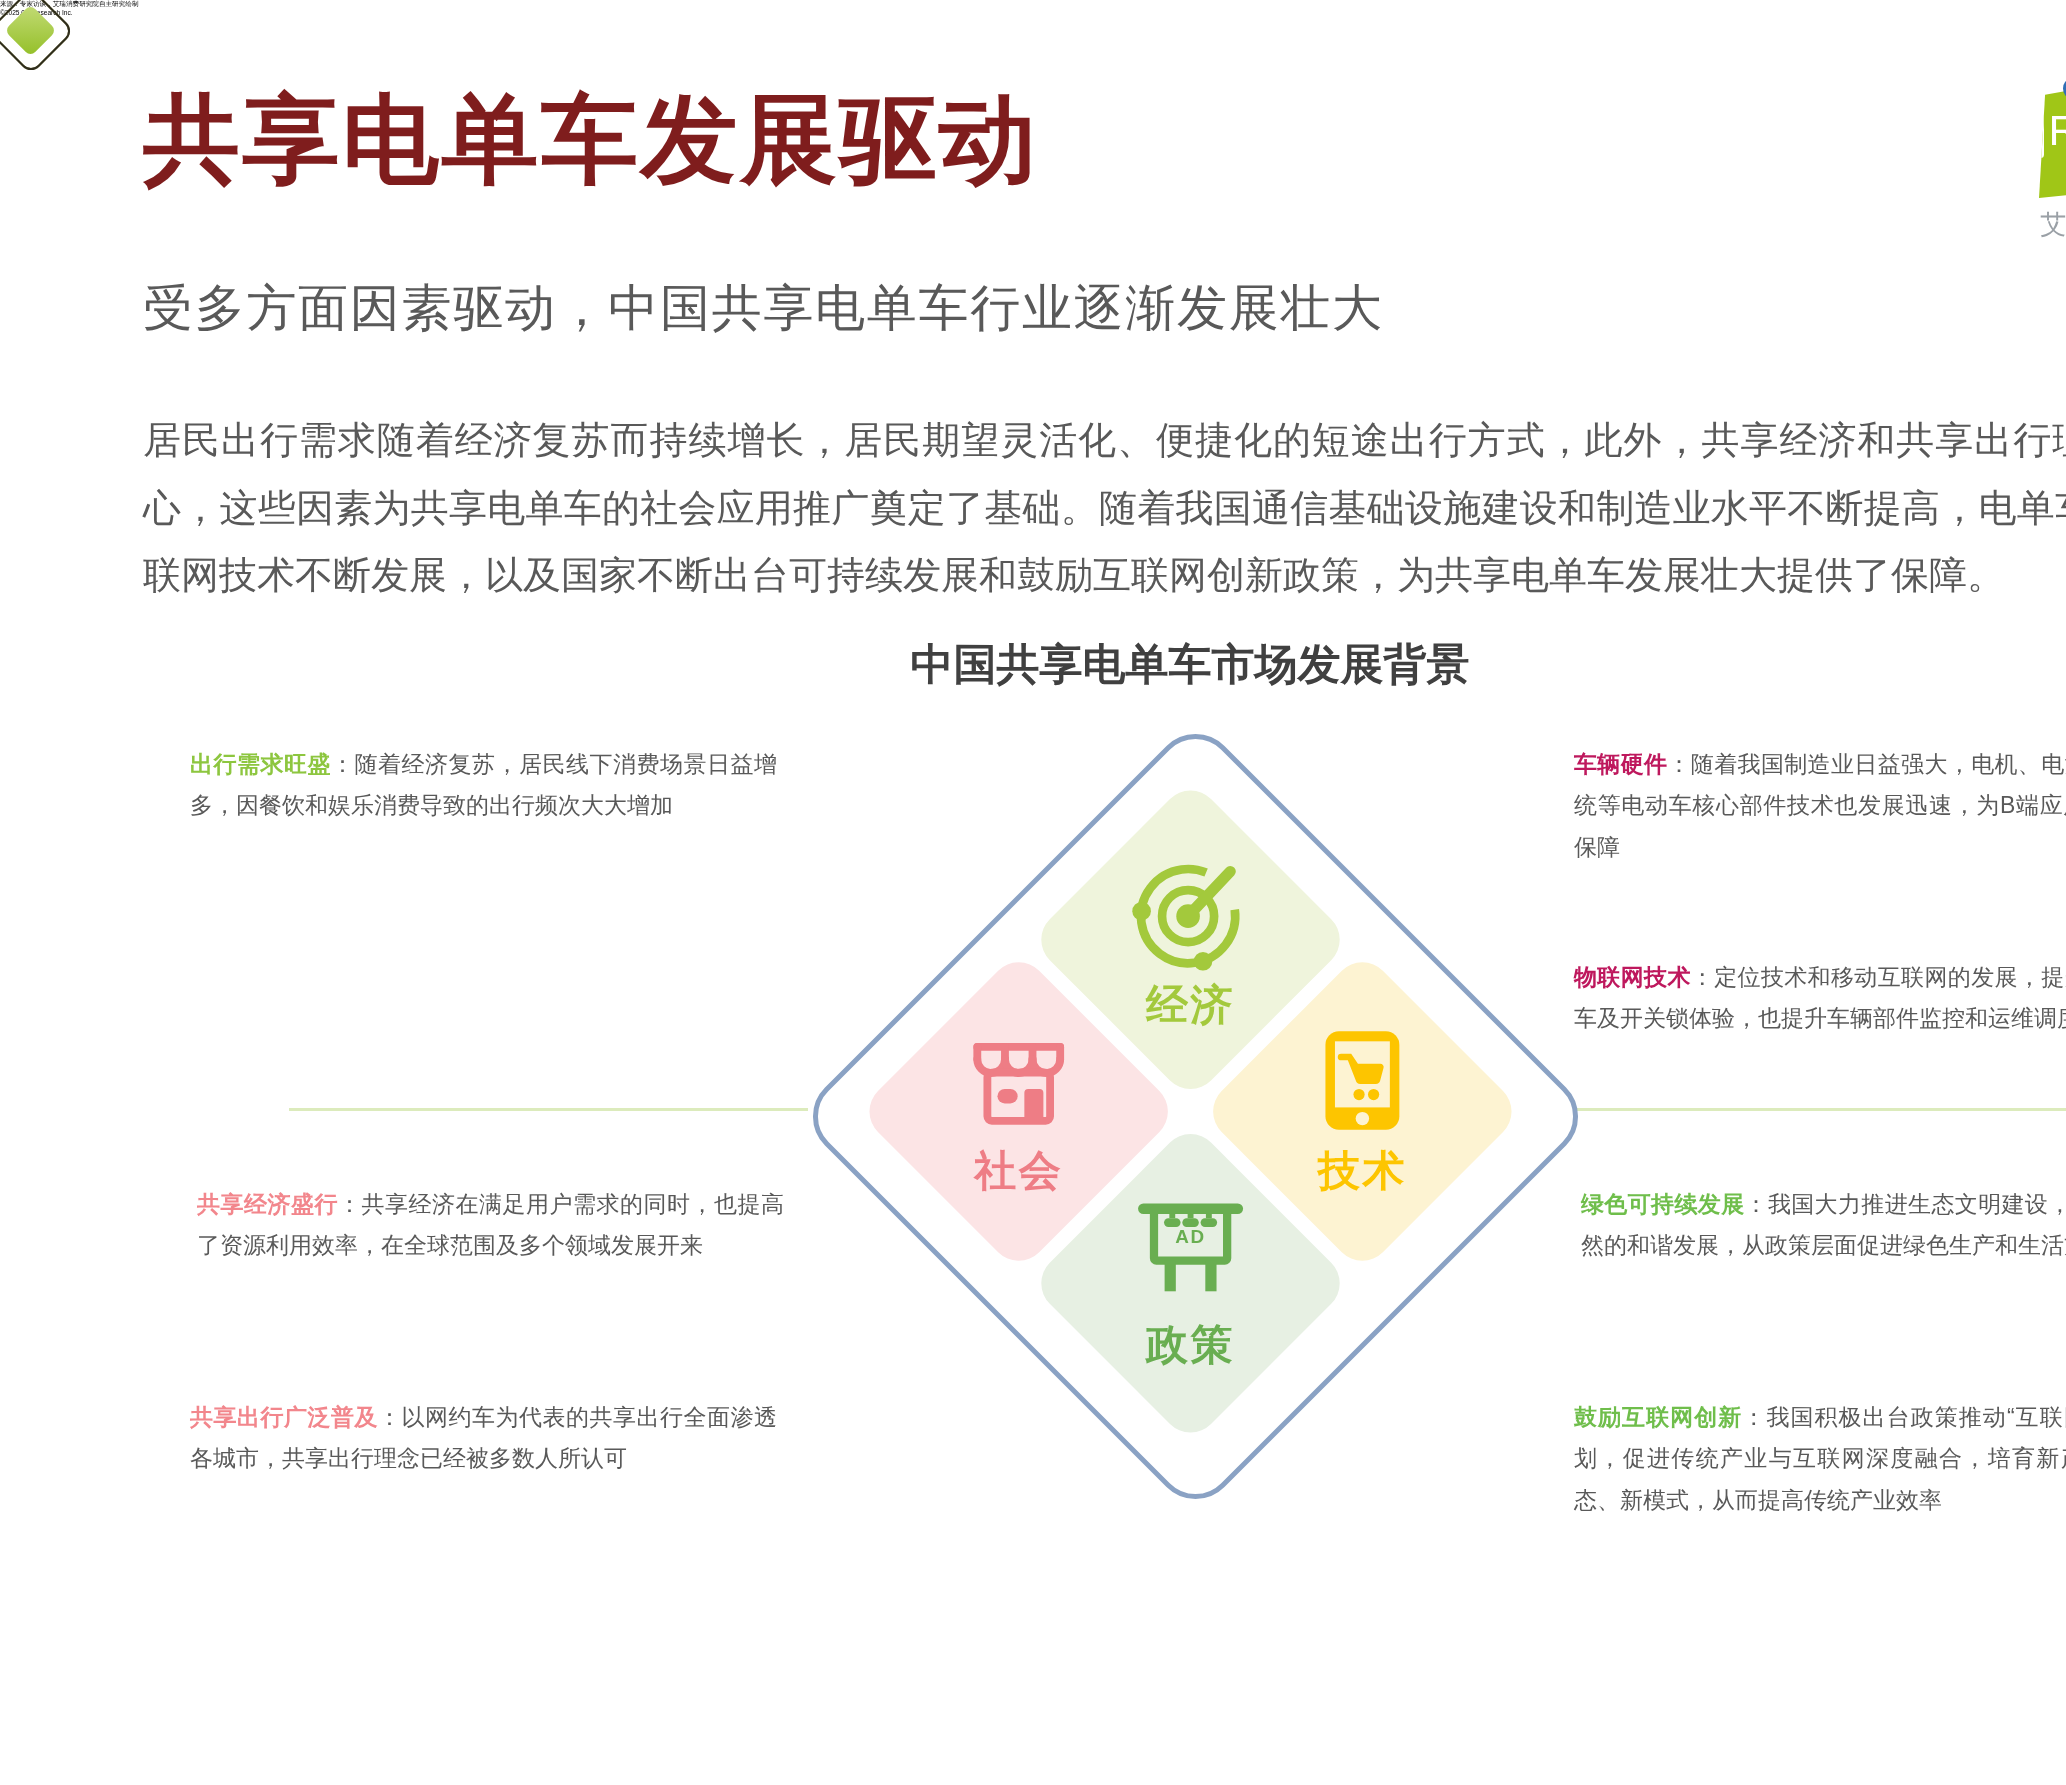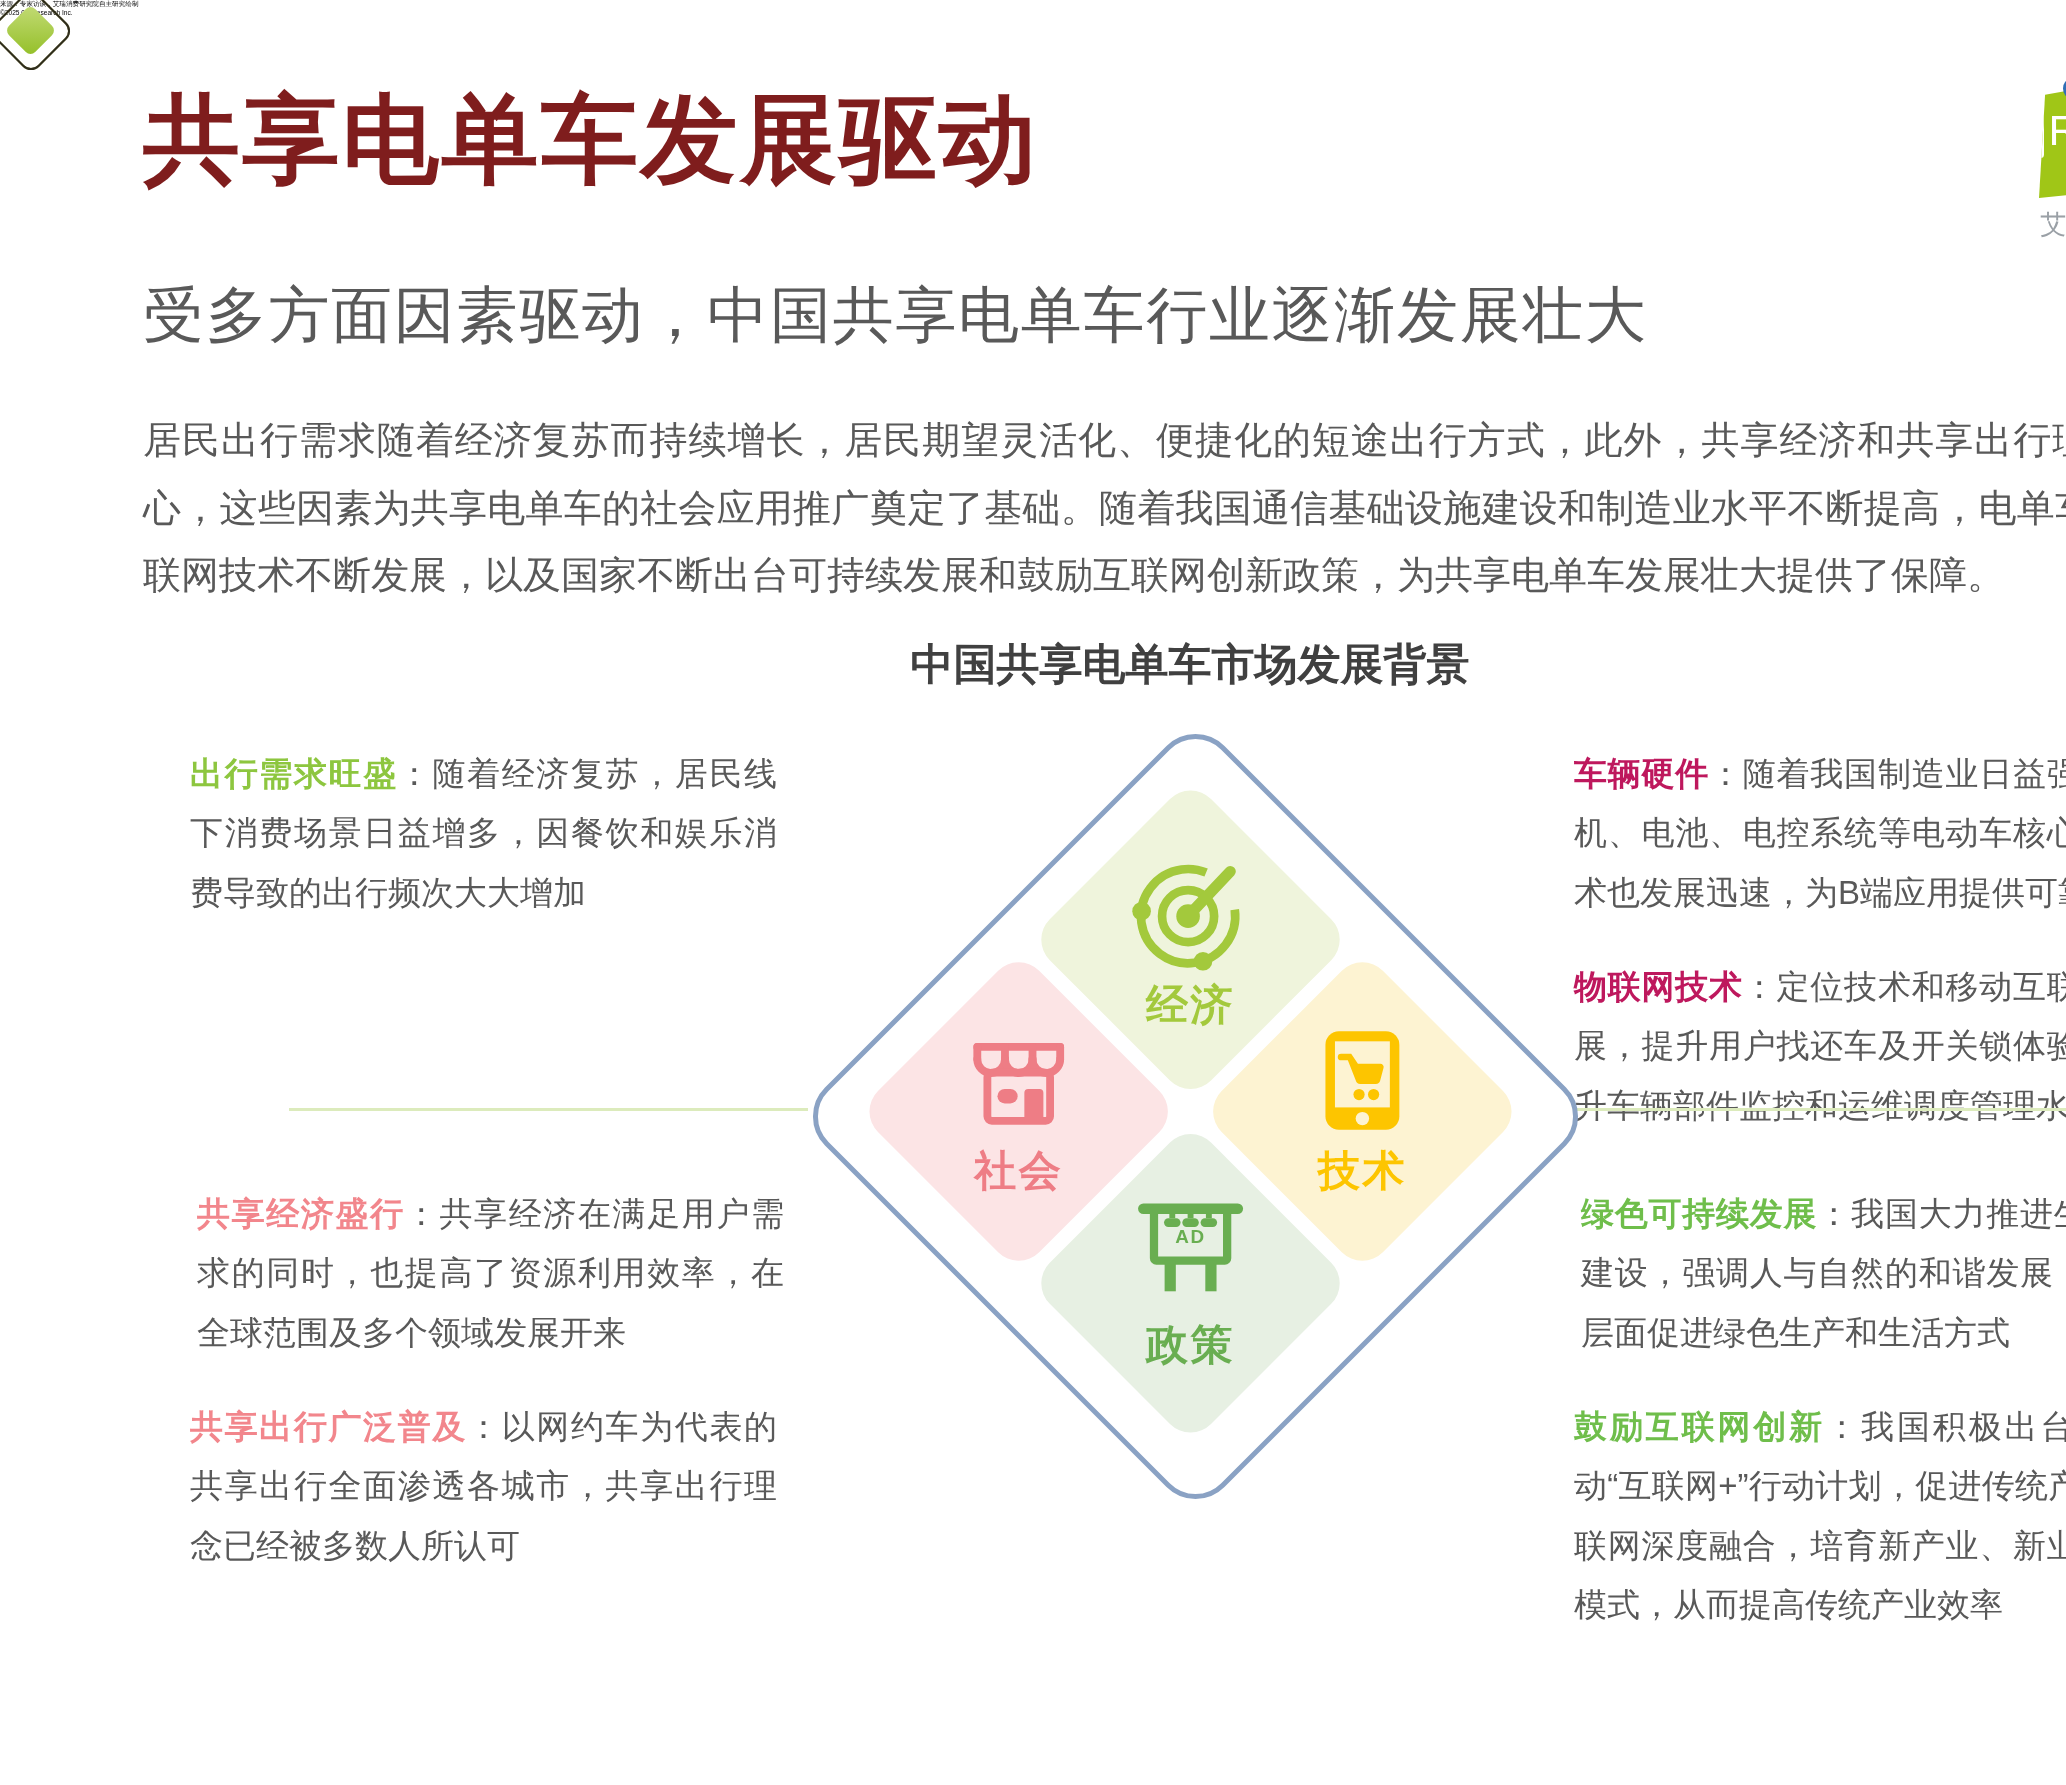--- a/index.html
+++ b/index.html
@@ -31,34 +31,34 @@
     background:#2f6eb5;border-radius:50%;
   }
   .logo-text{color:#ffffff;font-size:43px;font-weight:500;letter-spacing:0.8px;}
   .logo-cn{
     position:relative;margin-top:9px;margin-left:3.3px;width:209px;
     color:#9aa0a6;font-size:26px;letter-spacing:32px;white-space:nowrap;
   }
   
   .subtitle{
     position:absolute;left:143px;top:275px;
-    font-size:61px;color:#595959;letter-spacing:1.7px;
+    font-size:50px;color:#595959;letter-spacing:1.7px;
   }
   .paragraph{
     position:absolute;left:143px;top:407px;width:2103px;
     font-size:38px;line-height:1.78;color:#595959;text-align:justify;
   }
   .diagram-title{
     position:absolute;left:0;top:636px;width:100%;
     text-align:center;font-size:43px;font-weight:700;color:#404040;
   }
   
   .factor{
     position:absolute;width:587px;
-    font-size:33px;line-height:1.8;color:#595959;text-align:justify;
+    font-size:23px;line-height:1.8;color:#595959;text-align:justify;
   }
   .factor .fh{font-weight:700;}
   .fh-green{color:#8dc63f;}
   .fh-pink{color:#f2868c;}
   .fh-yellow{color:#be185d;}
   .fh-green2{color:#6fbe4b;}
   .fl{left:190px;}
   .fr{left:1574px;width:607px;}
   .f1{top:744px;} .f2{top:957px;} .f3{top:1184px;margin-left:7px;} .f4{top:1397px;}
   .divider{position:absolute;top:1108px;height:2.5px;background:#dcebbc;}

